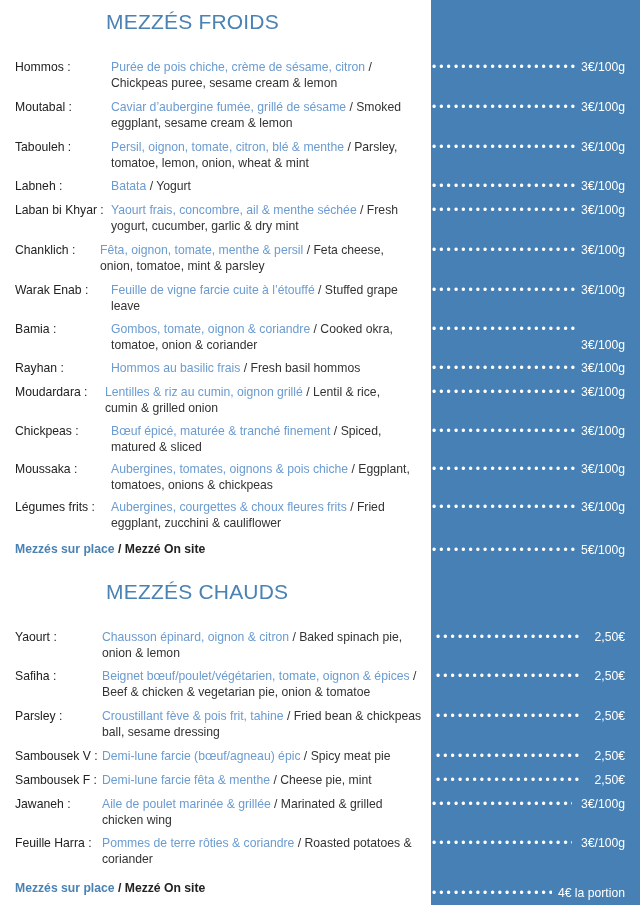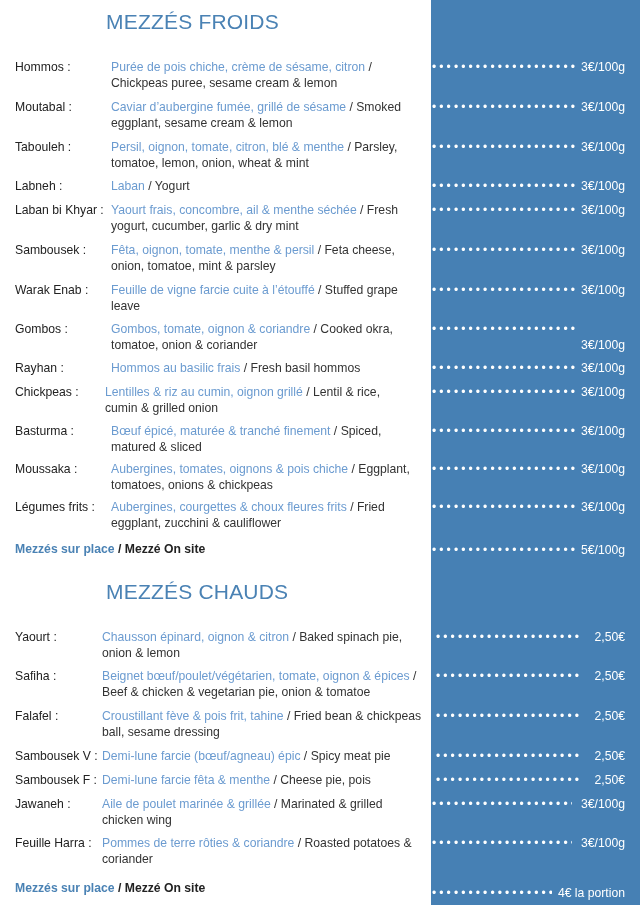--- a/index.html
+++ b/index.html
@@ -61,62 +61,62 @@
       <span class="price" style="top:0px">3€/100g</span>
     </div>
     <div class="row" style="top: 139px;">
       <span class="name">Tabouleh :</span>
       <span class="desc" style="left:111px;width:300px"><span class="fr">Persil, oignon, tomate, citron, blé &amp; menthe</span><span> / Parsley, tomatoe, lemon, onion, wheat &amp; mint</span></span>
       <span class="dots" style="left:432px;width:145px">••••••••••••••••••••</span>
       <span class="price" style="top:0px">3€/100g</span>
     </div>
     <div class="row" style="top: 178px;">
       <span class="name">Labneh :</span>
-      <span class="desc" style="left:111px;width:300px"><span class="fr">Laban </span><span> / Yogurt</span></span>
+      <span class="desc" style="left:111px;width:300px"><span class="fr">Batata </span><span> / Yogurt</span></span>
       <span class="dots" style="left:432px;width:145px">••••••••••••••••••••</span>
       <span class="price" style="top:0px">3€/100g</span>
     </div>
     <div class="row" style="top: 202px;">
       <span class="name">Laban bi Khyar :</span>
       <span class="desc" style="left:111px;width:300px"><span class="fr">Yaourt frais, concombre, ail &amp; menthe séchée</span><span> / Fresh yogurt, cucumber, garlic  &amp; dry mint</span></span>
       <span class="dots" style="left:432px;width:145px">••••••••••••••••••••</span>
       <span class="price" style="top:0px">3€/100g</span>
     </div>
     <div class="row" style="top: 242px;">
-      <span class="name">Sambousek :</span>
-      <span class="desc" style="left:111px;width:300px"><span class="fr">Fêta, oignon, tomate, menthe &amp; persil</span><span> / Feta cheese, onion, tomatoe, mint &amp; parsley</span></span>
+      <span class="name">Chanklich :</span>
+      <span class="desc" style="left:100px;width:300px"><span class="fr">Fêta, oignon, tomate, menthe &amp; persil</span><span> / Feta cheese, onion, tomatoe, mint &amp; parsley</span></span>
       <span class="dots" style="left:432px;width:145px">••••••••••••••••••••</span>
       <span class="price" style="top:0px">3€/100g</span>
     </div>
     <div class="row" style="top: 282px;">
       <span class="name">Warak Enab :</span>
       <span class="desc" style="left:111px;width:300px"><span class="fr">Feuille de vigne farcie cuite à l’étouffé</span><span> / Stuffed grape leave</span></span>
       <span class="dots" style="left:432px;width:145px">••••••••••••••••••••</span>
       <span class="price" style="top:0px">3€/100g</span>
     </div>
     <div class="row" style="top: 321px;">
-      <span class="name">Gombos :</span>
+      <span class="name">Bamia :</span>
       <span class="desc" style="left:111px;width:300px"><span class="fr">Gombos, tomate, oignon &amp; coriandre</span><span> / Cooked okra, tomatoe, onion &amp; coriander</span></span>
       <span class="dots" style="left:432px;width:145px">••••••••••••••••••••</span>
       <span class="price" style="top:16px">3€/100g</span>
     </div>
     <div class="row" style="top: 360px;">
       <span class="name">Rayhan :</span>
       <span class="desc" style="left:111px;width:300px"><span class="fr">Hommos au basilic frais</span><span> / Fresh basil hommos</span></span>
       <span class="dots" style="left:432px;width:145px">••••••••••••••••••••</span>
       <span class="price" style="top:0px">3€/100g</span>
     </div>
     <div class="row" style="top: 384px;">
-      <span class="name">Chickpeas :</span>
+      <span class="name">Moudardara :</span>
       <span class="desc" style="left:105px;width:300px"><span class="fr">Lentilles &amp; riz au cumin, oignon grillé</span><span> / Lentil &amp; rice, cumin &amp; grilled onion</span></span>
       <span class="dots" style="left:432px;width:145px">••••••••••••••••••••</span>
       <span class="price" style="top:0px">3€/100g</span>
     </div>
     <div class="row" style="top: 423px;">
-      <span class="name">Basturma :</span>
+      <span class="name">Chickpeas :</span>
       <span class="desc" style="left:111px;width:300px"><span class="fr">Bœuf épicé, maturée &amp; tranché finement</span><span> / Spiced, matured &amp; sliced</span></span>
       <span class="dots" style="left:432px;width:145px">••••••••••••••••••••</span>
       <span class="price" style="top:0px">3€/100g</span>
     </div>
     <div class="row" style="top: 461px;">
       <span class="name">Moussaka :</span>
       <span class="desc" style="left:111px;width:300px"><span class="fr">Aubergines, tomates, oignons &amp; pois chiche</span><span> / Eggplant, tomatoes, onions &amp; chickpeas</span></span>
       <span class="dots" style="left:432px;width:145px">••••••••••••••••••••</span>
       <span class="price" style="top:0px">3€/100g</span>
     </div>
@@ -145,34 +145,34 @@
       <span class="dots" style="left:436px;width:150px">••••••••••••••••••••</span>
       <span class="price" style="top:0px">2,50€</span>
     </div>
     <div class="row" style="top: 668px;">
       <span class="name">Safiha :</span>
       <span class="desc" style="left:102px;width:320px"><span class="fr">Beignet bœuf/poulet/végétarien, tomate, oignon &amp; épices</span><span> / Beef &amp; chicken &amp; vegetarian pie, onion &amp; tomatoe</span></span>
       <span class="dots" style="left:436px;width:150px">••••••••••••••••••••</span>
       <span class="price" style="top:0px">2,50€</span>
     </div>
     <div class="row" style="top: 708px;">
-      <span class="name">Falafel :</span>
+      <span class="name">Parsley :</span>
       <span class="desc" style="left:102px;width:320px"><span class="fr">Croustillant fève &amp; pois frit, tahine</span><span> / Fried bean &amp; chickpeas ball, sesame dressing</span></span>
       <span class="dots" style="left:436px;width:150px">••••••••••••••••••••</span>
       <span class="price" style="top:0px">2,50€</span>
     </div>
     <div class="row" style="top: 748px;">
       <span class="name">Sambousek V :</span>
       <span class="desc" style="left:102px;width:320px"><span class="fr">Demi-lune farcie (bœuf/agneau) épic</span><span> / Spicy meat pie</span></span>
       <span class="dots" style="left:436px;width:150px">••••••••••••••••••••</span>
       <span class="price" style="top:0px">2,50€</span>
     </div>
     <div class="row" style="top: 772px;">
       <span class="name">Sambousek F :</span>
-      <span class="desc" style="left:102px;width:320px"><span class="fr">Demi-lune farcie fêta &amp; menthe</span><span> / Cheese pie, pois</span></span>
+      <span class="desc" style="left:102px;width:320px"><span class="fr">Demi-lune farcie fêta &amp; menthe</span><span> / Cheese pie, mint</span></span>
       <span class="dots" style="left:436px;width:150px">••••••••••••••••••••</span>
       <span class="price" style="top:0px">2,50€</span>
     </div>
     <div class="row" style="top: 796px;">
       <span class="name">Jawaneh :</span>
       <span class="desc" style="left:102px;width:320px"><span class="fr">Aile de poulet marinée &amp; grillée</span><span> / Marinated &amp; grilled chicken wing</span></span>
       <span class="dots" style="left:432px;width:140px">••••••••••••••••••••</span>
       <span class="price" style="top:0px">3€/100g</span>
     </div>
     <div class="row" style="top: 835px;">

